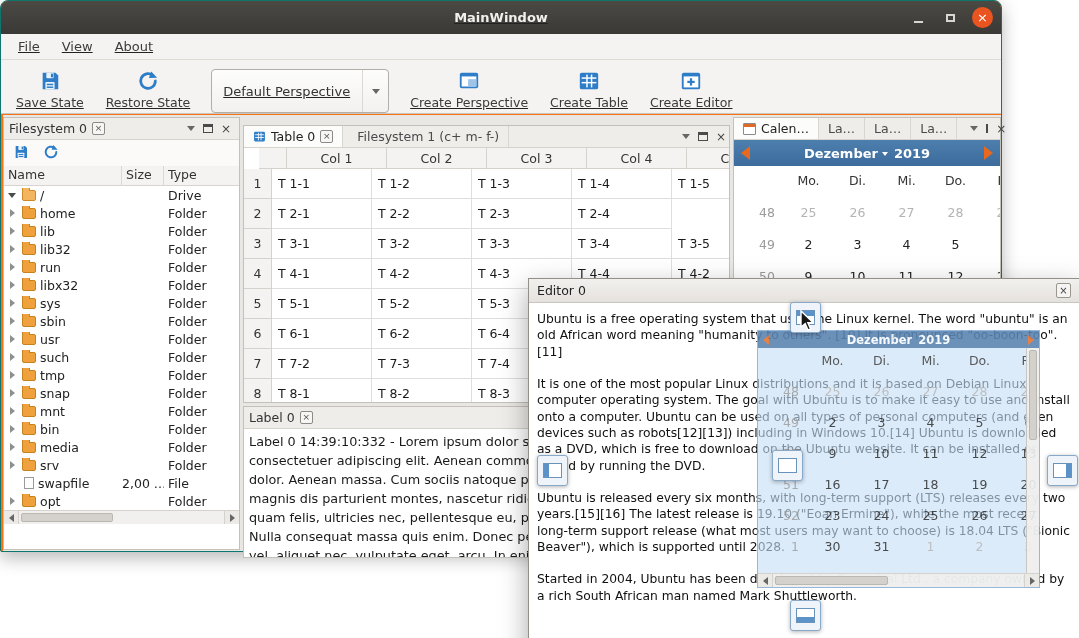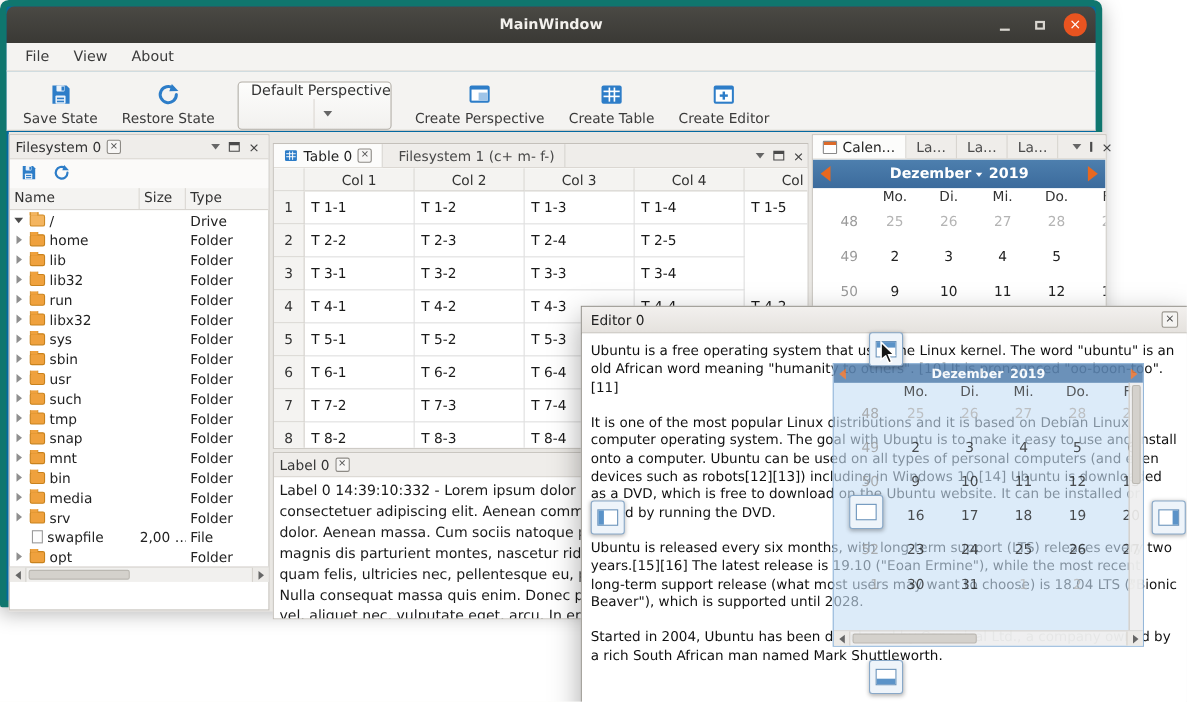--- a/index.html
+++ b/index.html
@@ -1,35 +1,35 @@
 <!DOCTYPE html>
 <html><head>
 <meta charset="utf-8">
 <style>
   * { margin:0; padding:0; box-sizing:border-box; }
   body { font-family:"DejaVu Sans", sans-serif; background:#ffffff; }
   .screen { position:relative; width:1079px; height:638px; overflow:hidden; background:#fff; font-size:12.5px; color:#222; }
 
   
-  .main-window { position:absolute; left:0; top:0; width:1002px; height:552px; background:#0369a1; border:6px solid #0f766e; border-radius:8px 8px 2px 2px; box-shadow:0 6px 18px rgba(0,0,0,.28); }
+  .main-window { position:absolute; left:0; top:0; width:1002px; height:552px; background:#f97316; border:1px solid #0f766e; border-radius:8px 8px 2px 2px; box-shadow:0 6px 18px rgba(0,0,0,.28);text-decoration:underline; }
   .titlebar { height:33px; background:linear-gradient(#4a4944,#3a3935); border-radius:7px 7px 0 0; position:relative; display:flex; align-items:center; justify-content:center; }
   .title { color:#f2f0ec; font-weight:bold; font-size:13px; }
   .winbtns { position:absolute; right:8px; top:0; height:100%; display:flex; align-items:center; gap:11px; }
   .wbtn { width:21px; height:21px; display:flex; align-items:center; justify-content:center; }
   .min-glyph { width:9px; height:2px; background:#d9d6d0; margin-top:8px; }
   .max-glyph { width:9px; height:8px; border:2px solid #d9d6d0; }
   .wbtn.close { background:#e95420; border-radius:50%; color:#fff; font-size:13px; line-height:1; }
 
   .menubar { height:26px; background:#f4f3f1; border-bottom:1px solid #ddd9d3; display:flex; align-items:center; padding-left:6px; }
   .menu-item { padding:4px 11px; font-size:13px; color:#3c3c3c; }
 
   .toolbar { height:54px; background:#f4f3f1; border-bottom:1px solid #c9c5bf; display:flex; align-items:flex-end; padding:0 4px; }
   .tool-btn { display:flex; flex-direction:column; align-items:center; gap:3px; padding:3px 11px; font-size:12.5px; color:#3a3a3a; }
   .tb-icon svg { display:block; }
-  .combo { display:flex; align-items:center; height:44px; border:1px solid #b3afa8; border-radius:4px; background:linear-gradient(#fdfdfc,#f2f1ef); padding-left:11px; margin:0 10px; font-size:13px; color:#333;flex-direction:column; }
+  .combo { display:flex; align-items:center; height:44px; border:1px solid #b3afa8; border-radius:4px; background:linear-gradient(#fdfdfc,#f2f1ef); padding-left:11px; margin:0 10px; font-size:13px; color:#333; }
   .combo-arrow { width:26px; height:100%; border-left:1px solid #dcd8d2; display:flex; align-items:center; justify-content:center; margin-left:12px; }
   .tri-dgray { width:0; height:0; border-left:4px solid transparent; border-right:4px solid transparent; border-top:5px solid #666; }
 
   
   .dock-area { position:absolute; left:2px; top:114px; width:998px; height:436px; background:#e9e7e3; }
   .dock { position:absolute; background:#ffffff; border:1px solid #c4c0ba; }
   .left-dock { left:0; top:2px; width:237px; height:433px; }
   .center-col { position:absolute; left:240px; top:10px; width:487px; height:433px; }
   .table-dock { left:0; top:0; width:487px; height:278px; }
   .label-dock { left:0; top:281px; width:487px; height:152px; }
@@ -73,39 +73,39 @@
   .fs-hscroll, .ghost-hscroll { height:14px; background:#f1f0ee; border-top:1px solid #d5d2cd; display:flex; align-items:center; }
   .sb-btn { width:15px; height:100%; display:flex; align-items:center; justify-content:center; background:#eceae7; border-right:1px solid #d5d2cd; }
   .sb-btn:last-child { border-right:none; border-left:1px solid #d5d2cd; }
   .sb-track { flex:1; height:100%; position:relative; }
   .sb-thumb { position:absolute; left:2px; top:2px; bottom:2px; width:45%; background:#d4d1cc; border:1px solid #bbb8b2; border-radius:2px; }
   .tri-l { border-top:4px solid transparent; border-bottom:4px solid transparent; border-right:5px solid #666; }
   .tri-rg { border-top:4px solid transparent; border-bottom:4px solid transparent; border-left:5px solid #666; }
 
   
   .table0 { position:absolute; left:0; top:22px; right:0; bottom:0; overflow:hidden; background:#fff; }
-  .t-hdr { display:flex; height:21px; font-size:12.5px; color:#333; }
+  .t-hdr { display:flex; height:21px; font-size:12.5px; color:#333;margin-left:15px; }
   .t-corner { width:28px; flex:0 0 28px; background:#f4f3f1; border-right:1px solid #d5d2cd; border-bottom:1px solid #d5d2cd; }
   .t-colh { width:100px; flex:0 0 100px; text-align:center; line-height:21px; background:#f4f3f1; border-right:1px solid #d5d2cd; border-bottom:1px solid #d5d2cd; }
   .t-row { display:flex; height:30px; }
   .t-rowh { width:28px; flex:0 0 28px; background:#f4f3f1; border-right:1px solid #d5d2cd; border-bottom:1px solid #d5d2cd; text-align:center; line-height:29px; font-size:12.5px; color:#333; }
   .t-cell { width:100px; flex:0 0 100px; border-right:1px solid #dedede; border-bottom:1px solid #dedede; padding-left:6px; line-height:29px; font-size:12.5px; color:#1a1a1a; }
 
   
   .label-body { position:absolute; left:0; top:22px; right:0; bottom:0; background:#fff; padding:3px 0 0 5px; overflow:hidden; }
   .lab-line { font-size:12.8px; line-height:19px; white-space:nowrap; color:#1a1a1a; }
 
   
   .calendar { position:absolute; left:0; top:22px; right:0; bottom:0; background:#fff; overflow:hidden; }
   .cal-nav { height:26px; background:linear-gradient(#4d7fae,#3c6b9c); display:flex; align-items:center; color:#fff; font-size:13px; padding:0 7px; }
   .nav-l { width:0; height:0; border-top:7px solid transparent; border-bottom:7px solid transparent; border-right:9px solid #e8681f; }
   .nav-r { width:0; height:0; border-top:7px solid transparent; border-bottom:7px solid transparent; border-left:9px solid #e8681f; }
   .cal-month, .cal-year { font-weight:bold; padding:0 4px; }
   .tri-dw { width:0; height:0; border-left:3.5px solid transparent; border-right:3.5px solid transparent; border-top:4px solid #fff; margin:2px 2px 0 0; }
-  .cal-row { display:flex; height:32px; align-items:flex-start; }
+  .cal-row { display:flex; height:32px; align-items:flex-end; }
   .cal-wdrow { height:22px; }
   .cal-wk { width:50px; flex:0 0 50px; text-align:right; padding-right:9px; color:#9b9b9b; font-size:12.5px; }
   .cal-dh { width:49px; flex:0 0 49px; text-align:center; font-size:12.5px; color:#333; }
   .cal-cell { width:49px; flex:0 0 49px; text-align:center; font-size:12.5px; color:#222; }
   .cal-cell.out { color:#b4b4b4; }
 
   
   .editor-window { position:absolute; left:528px; top:278px; width:552px; height:380px; background:#fff; border:1px solid #928f89; box-shadow:0 10px 26px rgba(0,0,0,.35); z-index:10; }
   .ed-titlebar { height:24px; background:linear-gradient(#f2f0ee,#e5e2de); border-bottom:1px solid #c9c5bf; display:flex; align-items:center; padding:0 8px; font-size:12.5px; color:#222; gap:6px; }
   .ed-close { width:15px; height:15px; border:1px solid #9a978f; border-radius:2px; background:#f5f4f2; font-size:10px; line-height:13px; text-align:center; color:#444; }
@@ -490,31 +490,32 @@
                 <div class="t-row">
                   <div class="t-rowh">1</div>
                   <div class="t-cell">T 1-1</div>
                   <div class="t-cell">T 1-2</div>
                   <div class="t-cell">T 1-3</div>
                   <div class="t-cell">T 1-4</div>
                   <div class="t-cell">T 1-5</div>
                 </div>
                 <div class="t-row">
                   <div class="t-rowh">2</div>
+                  <div class="t-cell">T 2-1</div>
                   <div class="t-cell">T 2-2</div>
                   <div class="t-cell">T 2-3</div>
                   <div class="t-cell">T 2-4</div>
-                  <div class="t-cell">T 2-5</div>
                 </div>
                 <div class="t-row">
                   <div class="t-rowh">3</div>
                   <div class="t-cell">T 3-1</div>
                   <div class="t-cell">T 3-2</div>
                   <div class="t-cell">T 3-3</div>
                   <div class="t-cell">T 3-4</div>
+                  <div class="t-cell">T 3-5</div>
                 </div>
                 <div class="t-row">
                   <div class="t-rowh">4</div>
                   <div class="t-cell">T 4-1</div>
                   <div class="t-cell">T 4-2</div>
                   <div class="t-cell">T 4-3</div>
                   <div class="t-cell">T 4-4</div>
                   <div class="t-cell">T 4-2</div>
                 </div>
                 <div class="t-row">
@@ -534,20 +535,21 @@
                 </div>
                 <div class="t-row">
                   <div class="t-rowh">7</div>
                   <div class="t-cell">T 7-2</div>
                   <div class="t-cell">T 7-3</div>
                   <div class="t-cell">T 7-4</div>
                   <div class="t-cell">T 7-5</div>
                 </div>
                 <div class="t-row">
                   <div class="t-rowh">8</div>
+                  <div class="t-cell">T 8-1</div>
                   <div class="t-cell">T 8-2</div>
                   <div class="t-cell">T 8-3</div>
                   <div class="t-cell">T 8-4</div>
                   <div class="t-cell">T 8-5</div>
                 </div>
               </div>
           </div>
         </div>
 
         <div class="dock label-dock">

